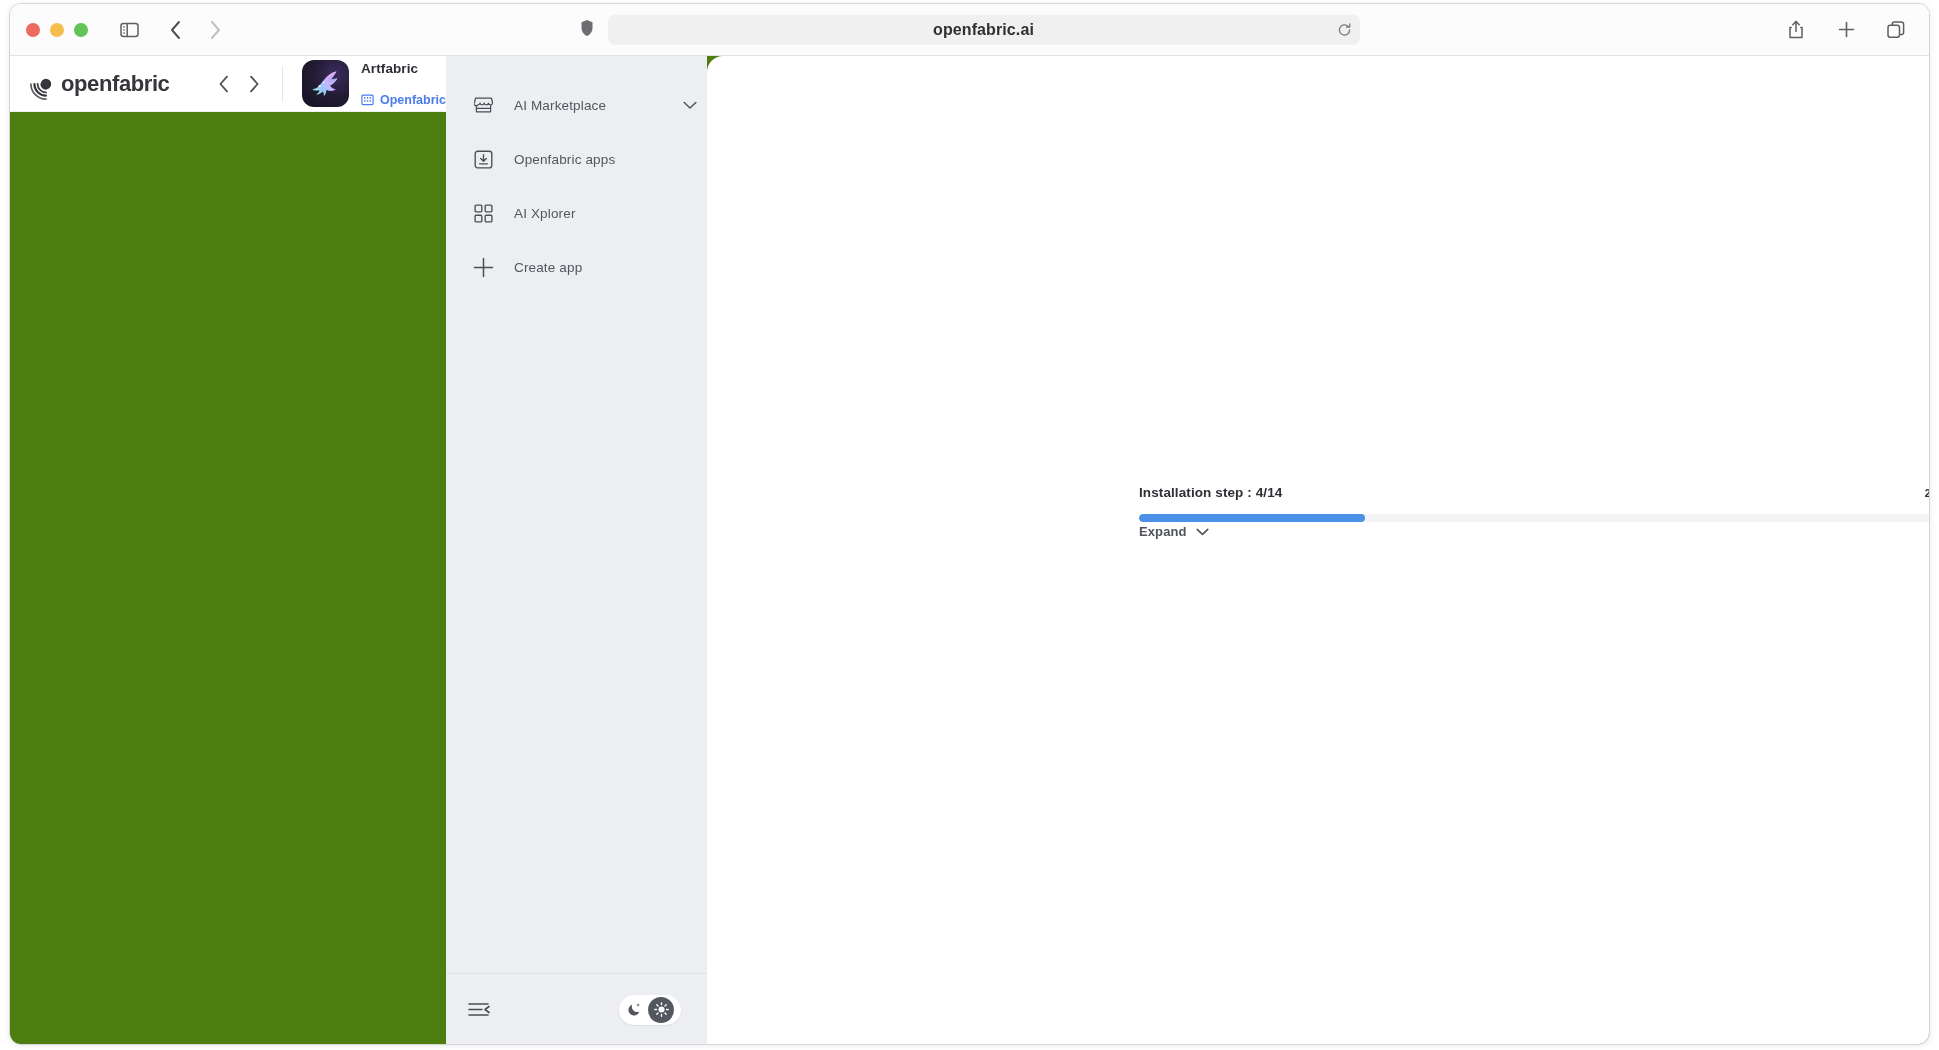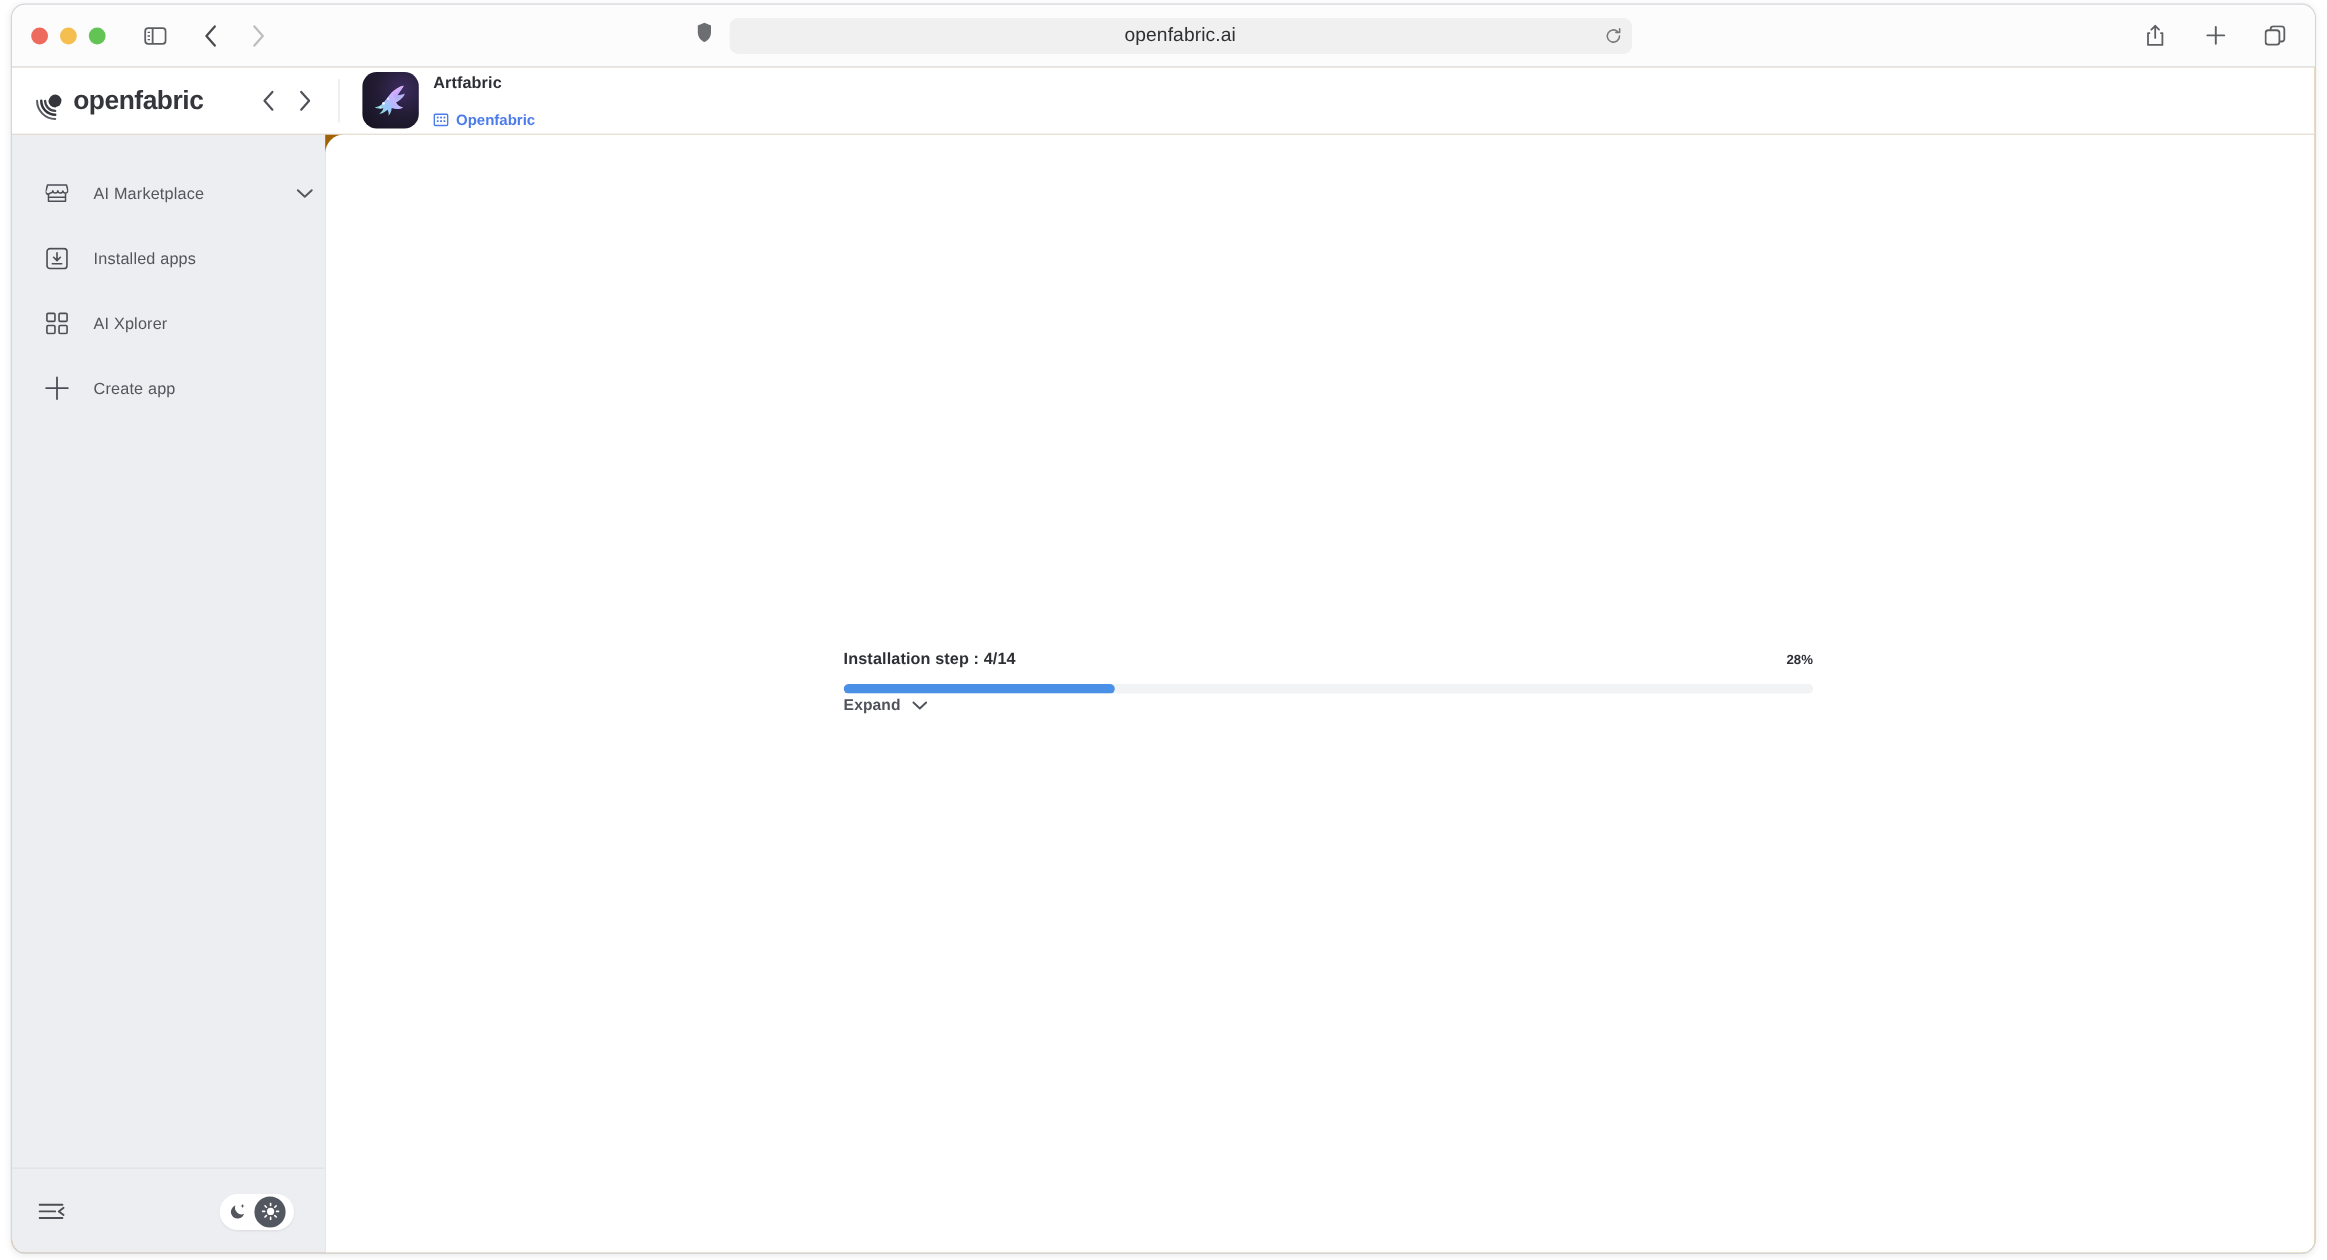--- a/index.html
+++ b/index.html
@@ -56,43 +56,44 @@
     width: 780px;
   }
   .shield-icon { color: #6c6e72; margin-right: 14px; flex: 0 0 auto; }
   .addr-bar {
     flex: 1 1 auto;
     height: 30px;
     background: #f0f0f1;
     border-radius: 7px;
     display: flex; align-items: center; justify-content: center;
     position: relative;
+    font-weight: bold;
   }
   .addr-text {
     font-size: 16px; color: #2f3033; letter-spacing: 0.1px;
   }
   .reload-icon {
     position: absolute; right: 8px; top: 50%; transform: translateY(-50%);
     color: #77797d;
     display:flex;
   }
 
   .tb-right {
     position: absolute; right: 18px;
     display: flex; align-items: center; gap: 20px;
     color: #5d5f63;
   }
 
   
   .app-body {
     position: relative;
     height: 989px;
-    background: #a16207;
+    background: #4d7c0f;
     display: flex;
-    flex-direction: column;
+    flex-direction: row;
   }
 
   
   .app-header {
     height: 56px;
     background: #ffffff;
     display: flex;
     align-items: center;
     flex: 0 0 auto;
     border-bottom: 1px solid #f0f0f2;
@@ -400,21 +401,21 @@
           </div>
 
           <div class="side-item">
             <span class="si-icon">
               <svg width="19" height="19" viewBox="0 0 19 19" fill="none">
                 <rect x="1.2" y="1.2" width="16.6" height="16.6" rx="2.4" stroke="#4b4e55" stroke-width="1.35"></rect>
                 <path d="M9.5 4.6v6.4M6.7 8.4l2.8 2.8 2.8-2.8" stroke="#4b4e55" stroke-width="1.35" stroke-linecap="round" stroke-linejoin="round"></path>
                 <path d="M5.6 13.8h7.8" stroke="#4b4e55" stroke-width="1.35" stroke-linecap="round"></path>
               </svg>
             </span>
-            <span class="si-label">Installed apps</span>
+            <span class="si-label">Openfabric apps</span>
           </div>
 
           <div class="side-item">
             <span class="si-icon">
               <svg width="19" height="19" viewBox="0 0 19 19" fill="none">
                 <rect x="1.1" y="1.1" width="6.7" height="6.7" rx="1" stroke="#4b4e55" stroke-width="1.35"></rect>
                 <rect x="11.2" y="1.1" width="6.7" height="6.7" rx="1" stroke="#4b4e55" stroke-width="1.35"></rect>
                 <rect x="1.1" y="11.2" width="6.7" height="6.7" rx="1" stroke="#4b4e55" stroke-width="1.35"></rect>
                 <rect x="11.2" y="11.2" width="6.7" height="6.7" rx="1" stroke="#4b4e55" stroke-width="1.35"></rect>
               </svg>

